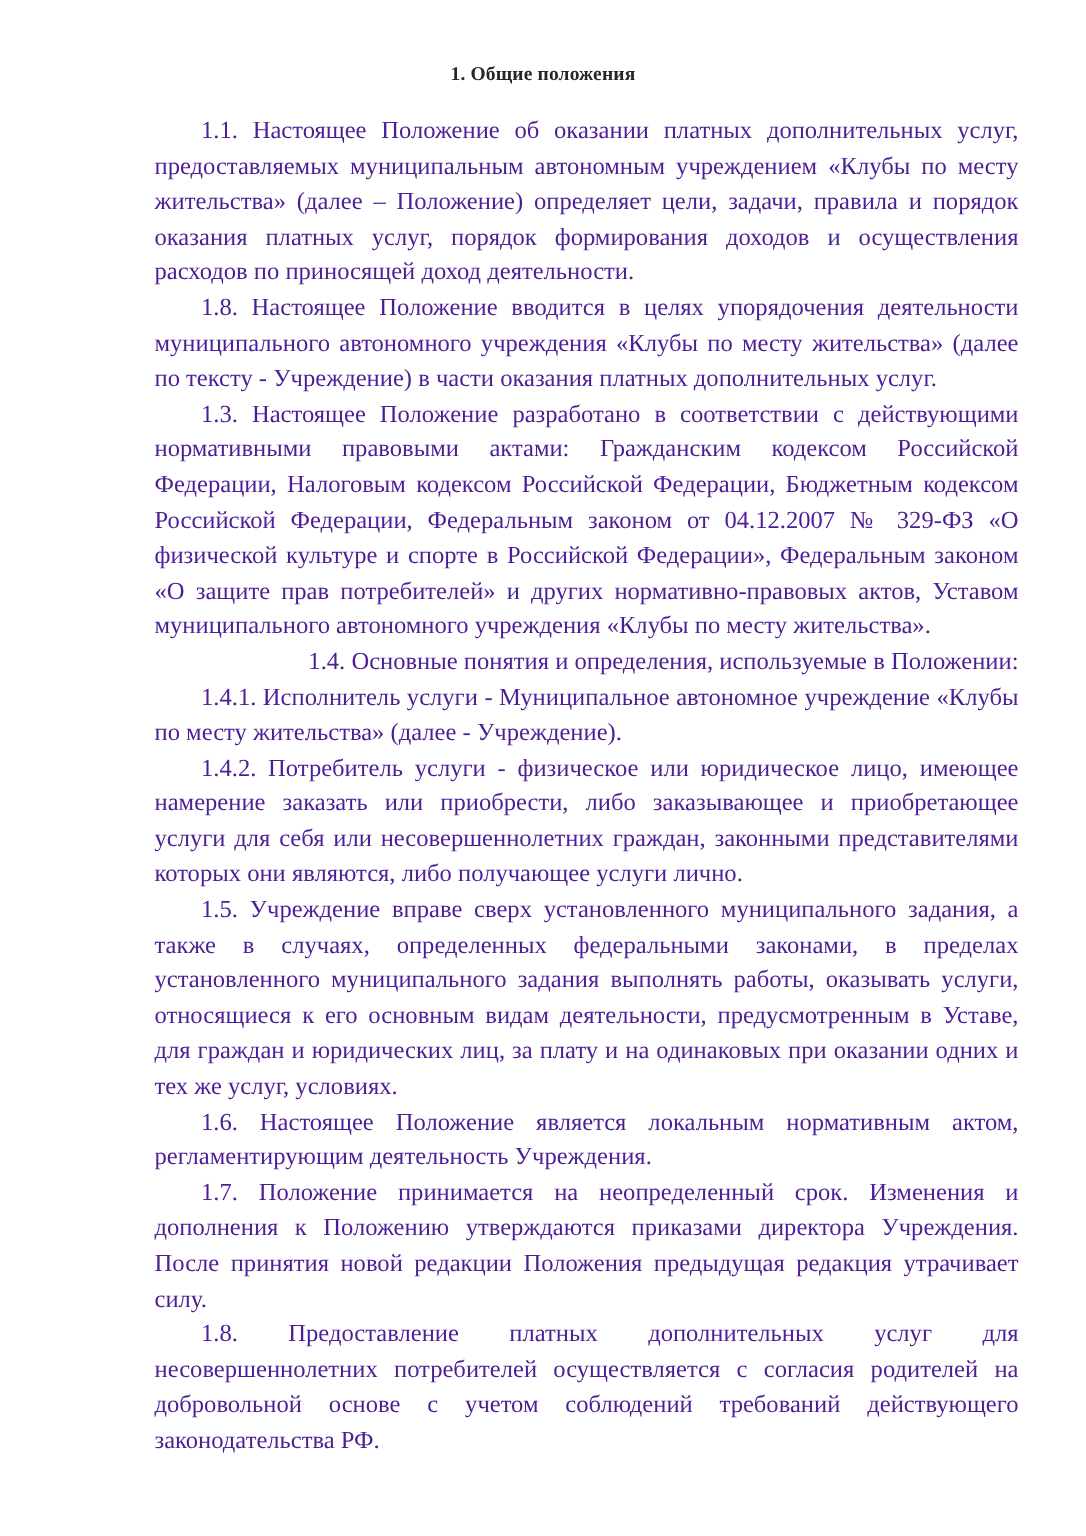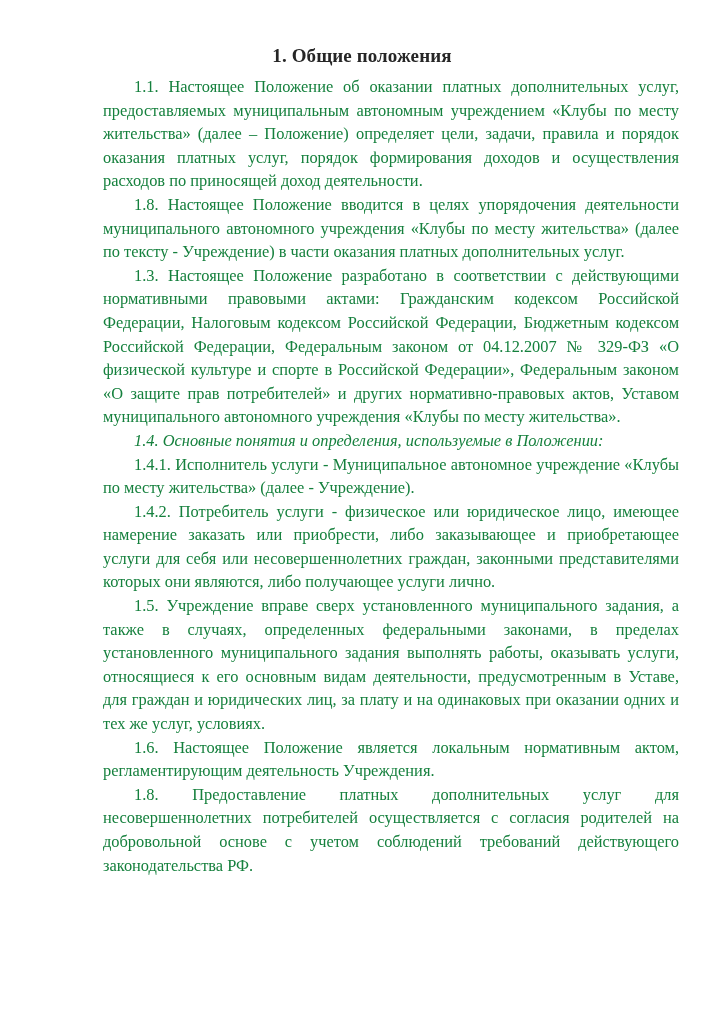--- a/index.html
+++ b/index.html
@@ -22,45 +22,44 @@
     height: 1024px;
     background: #ffffff;
     box-sizing: border-box;
   }
   .doc-title {
     position: absolute;
     top: 32px;
     left: 0;
     width: 724px;
     text-align: center;
-    font-size: 19px;
+    font-size: 13px;
     font-weight: bold;
     letter-spacing: 0.1px;
     color: #262626;
   }
   .body-block {
     position: absolute;
     top: 75px;
     left: 103px;
     width: 576px;
   }
   p.para {
     margin: 0;
     font-size: 16.4px;
     line-height: 23.6px;
     text-align: justify;
     text-justify: inter-word;
     text-indent: 31px;
-    color: #15803d;
+    color: #4c1d95;
     hyphens: none;
   }
   
   p.para.flush {
-    text-align: left;
-    font-style: italic;
+    text-align: right;
   }
 </style>
 </head>
 <body>
 
 <div class="page">
 
   <h1 class="doc-title">1. Общие положения</h1>
 
   <div class="body-block">
@@ -75,17 +74,18 @@
 
     <p class="para">1.4.1. Исполнитель услуги - Муниципальное автономное учреждение «Клубы по месту жительства» (далее - Учреждение).</p>
 
     <p class="para">1.4.2. Потребитель услуги - физическое или юридическое лицо, имеющее намерение заказать или приобрести, либо заказывающее и приобретающее услуги для себя или несовершеннолетних граждан, законными представителями которых они являются, либо получающее услуги лично.</p>
 
 
     <p class="para">1.5. Учреждение вправе сверх установленного муниципального задания, а также в случаях, определенных федеральными законами, в пределах установленного муниципального задания выполнять работы, оказывать услуги, относящиеся к его основным видам деятельности, предусмотренным в Уставе, для граждан и юридических лиц, за плату и на одинаковых при оказании одних и тех же услуг, условиях.</p>
 
     <p class="para">1.6. Настоящее Положение является локальным нормативным актом, регламентирующим деятельность Учреждения.</p>
 
+    <p class="para">1.7. Положение принимается на неопределенный срок. Изменения и дополнения к Положению утверждаются приказами директора Учреждения. После принятия новой редакции Положения предыдущая редакция утрачивает силу.</p>
 
     <p class="para">1.8. Предоставление платных дополнительных услуг для несовершеннолетних потребителей осуществляется с согласия родителей на добровольной основе с учетом соблюдений требований действующего законодательства РФ.</p>
 
   </div>
 </div>
 
 </body></html>

